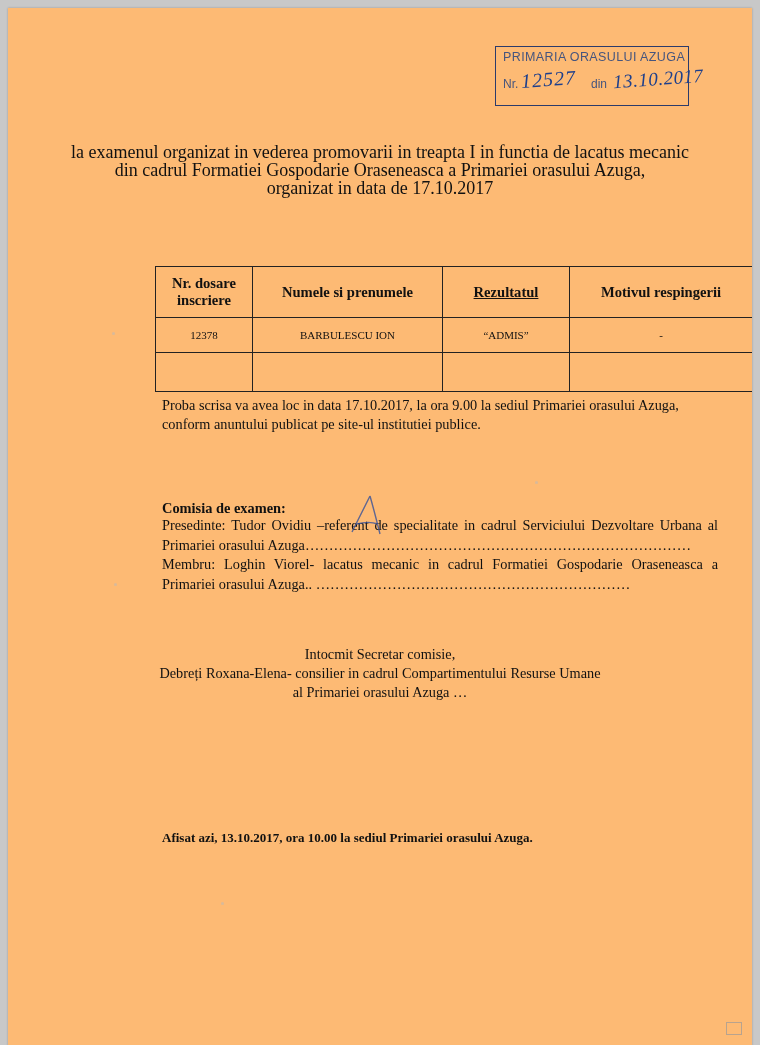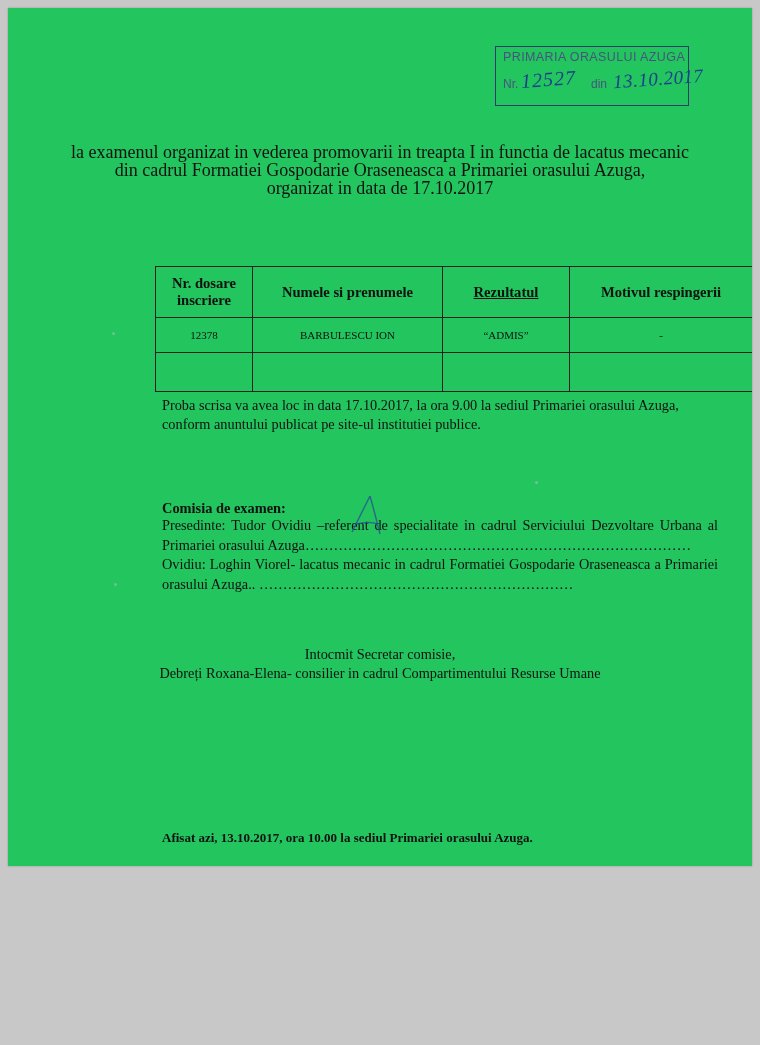--- a/index.html
+++ b/index.html
@@ -11,22 +11,22 @@
     height: 1045px;
     background: #c8c8c8;
     font-family: "Liberation Serif", serif;
     overflow: hidden;
   }
   .page {
     position: absolute;
     left: 8px;
     top: 8px;
     width: 744px;
-    height: 858px;
-    background: #22c55e;
+    height: 1038px;
+    background: #fdba74;
     box-shadow: 0 0 2px rgba(0,0,0,0.25);
     overflow: hidden;
   }
 
   
   .stamp {
     position: absolute;
     left: 487px;
     top: 38px;
     width: 192px;
@@ -263,30 +263,31 @@
       <td></td>
     </tr>
   </tbody>
     </table>
 
   <div class="para p-proba">Proba scrisa va avea loc in data 17.10.2017, la ora 9.00  la sediul Primariei orasului Azuga, conform anuntului publicat pe site-ul institutiei publice.</div>
 
   <div class="comisia-title">Comisia de examen:</div>
   <div class="comisia-list">
     <div>Presedinte: Tudor Ovidiu –referent de specialitate in cadrul Serviciului Dezvoltare Urbana al Primariei orasului Azuga………………………………………………………………………</div>
-    <div>Ovidiu: Loghin Viorel- lacatus mecanic in cadrul Formatiei Gospodarie Oraseneasca a Primariei orasului Azuga..    …………………………………………………………</div>
+    <div>Membru: Loghin Viorel- lacatus mecanic in cadrul Formatiei Gospodarie Oraseneasca a Primariei orasului Azuga..    …………………………………………………………</div>
   </div>
 
   <svg class="pen-squiggle" viewBox="0 0 44 42">
     <path d="M22 2 C16 14, 10 26, 4 38 M22 2 C26 16, 29 28, 32 40 M9 30 C16 28, 24 28, 30 30" fill="none" stroke="#2a4a9c" stroke-width="1.4"></path>
   </svg>
 
   <div class="secretar">
     <div>Intocmit Secretar comisie,</div>
     <div>Debreți Roxana-Elena- consilier in cadrul Compartimentului Resurse Umane</div>
+    <div>al Primariei orasului Azuga  …</div>
   </div>
 
   <div class="afisat">Afisat azi, 13.10.2017, ora 10.00 la sediul Primariei orasului Azuga.</div>
 
   <div class="speck" style="left:104px;top:324px;width:3px;height:3px;"></div>
   <div class="speck" style="left:106px;top:575px;width:3px;height:3px;"></div>
   <div class="speck" style="left:213px;top:894px;width:3px;height:3px;"></div>
   <div class="speck" style="left:527px;top:473px;width:3px;height:3px;"></div>
   <div class="corner-mark"></div>
 

